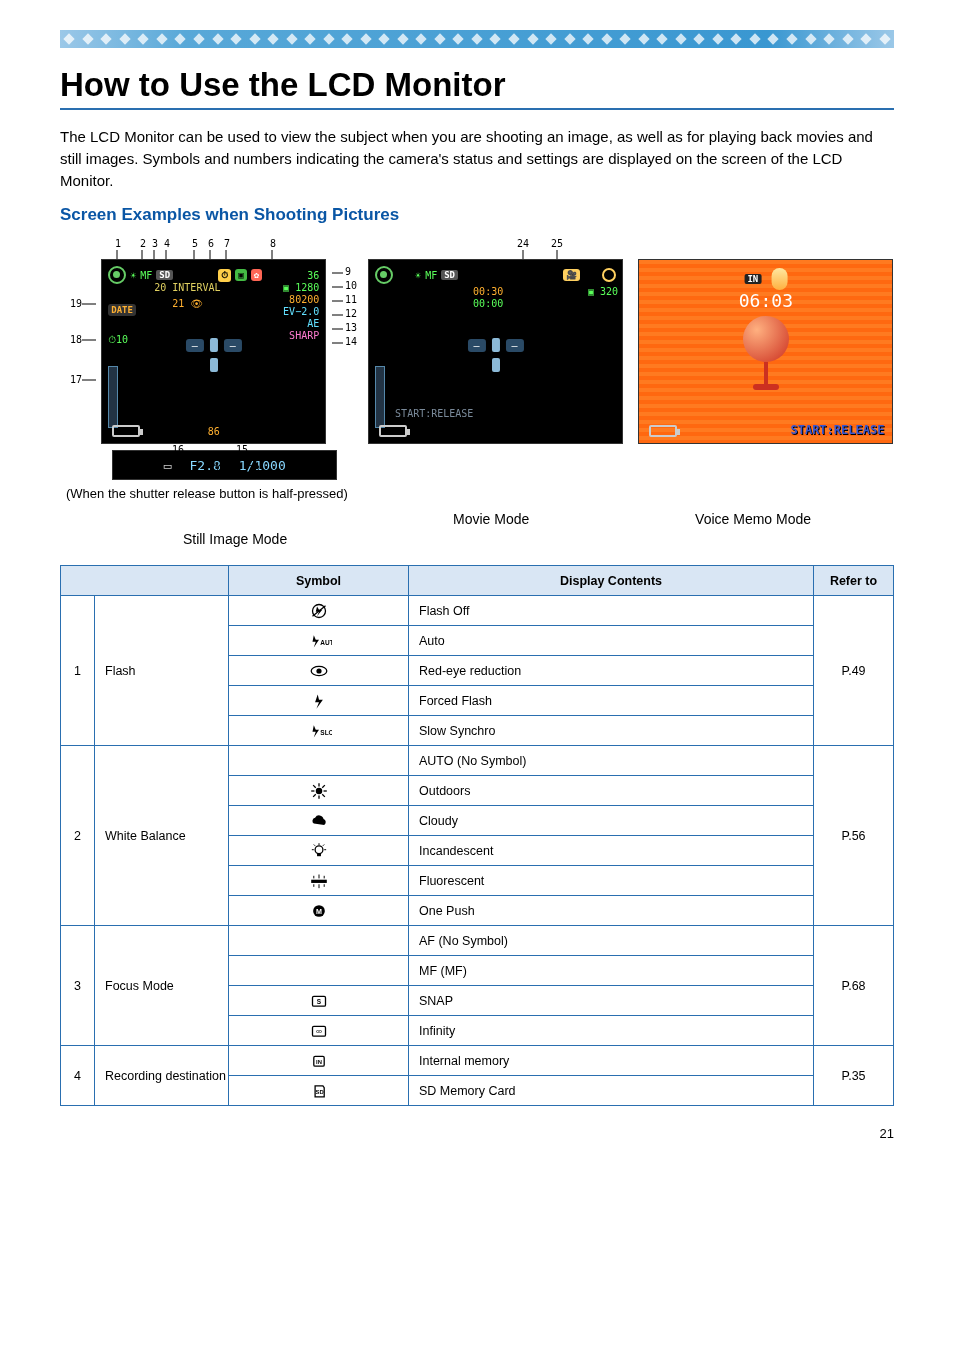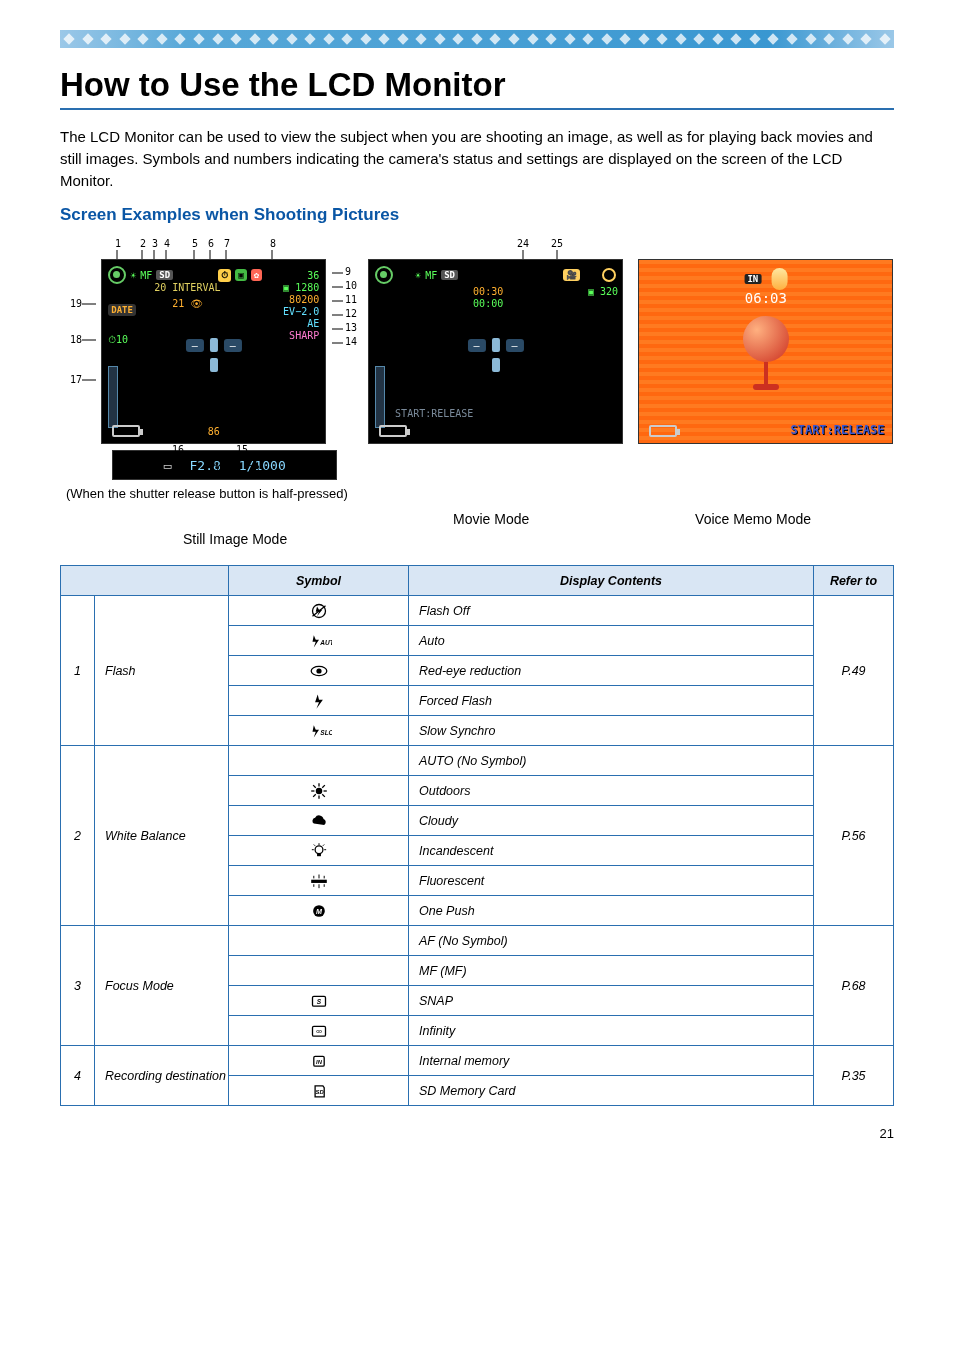--- a/index.html
+++ b/index.html
@@ -107,21 +107,20 @@
     width: 100%;
     border-collapse: collapse;
     font-size: 12.5px;
   }
   table.ref th, table.ref td {
     border: 1px solid #2a6fb0;
     padding: 4px 0;
     text-align: center;
     vertical-align: middle;
     height: 30px;
-    font-style: italic;
   }
   table.ref th {
     background: #d9e6f4;
     font-weight: bold;
     color: #000;
   }
   table.ref td.left { text-align: left; padding-left: 10px; }
   table.ref td.num { width: 34px; }
   table.ref .rowlabel { text-align:left; padding-left:10px; width:134px;}
   svg.symicon { width:26px; height:20px; display:block; margin:0 auto;}
@@ -322,21 +321,21 @@
       <div class="battery"></div>
     </div>
   </div>
 
   <div class="screen-wrap" style="width:262px;">
     <div class="lcd orangebg" style="margin-top:24px;">
       <div style="position:absolute; top:8px; left:50%; transform:translateX(-50%); display:flex; gap:10px; align-items:center;">
         <span class="sdbadge" style="background:#222">IN</span>
         <span style="width:16px;height:22px;background:linear-gradient(#ffe8a0,#ffb040);border-radius:8px;display:inline-block"></span>
       </div>
-      <div style="position:absolute; top:30px; left:50%; transform:translateX(-50%); color:#fff; font-size:14px;">06:03</div>
+      <div style="position:absolute; top:30px; left:50%; transform:translateX(-50%); color:#fff; font-size:18px;">06:03</div>
       <div class="micbig">
         <div class="top"></div>
           <div class="stand"></div>
           <div class="base"></div>
       </div>
       <div class="battery"></div>
       <div style="position:absolute; bottom:6px; right:8px; color:#3a58d0; font-weight:bold; text-shadow:1px 1px #000; font-size:12px;">START:RELEASE</div>
     </div>
   </div>
 

